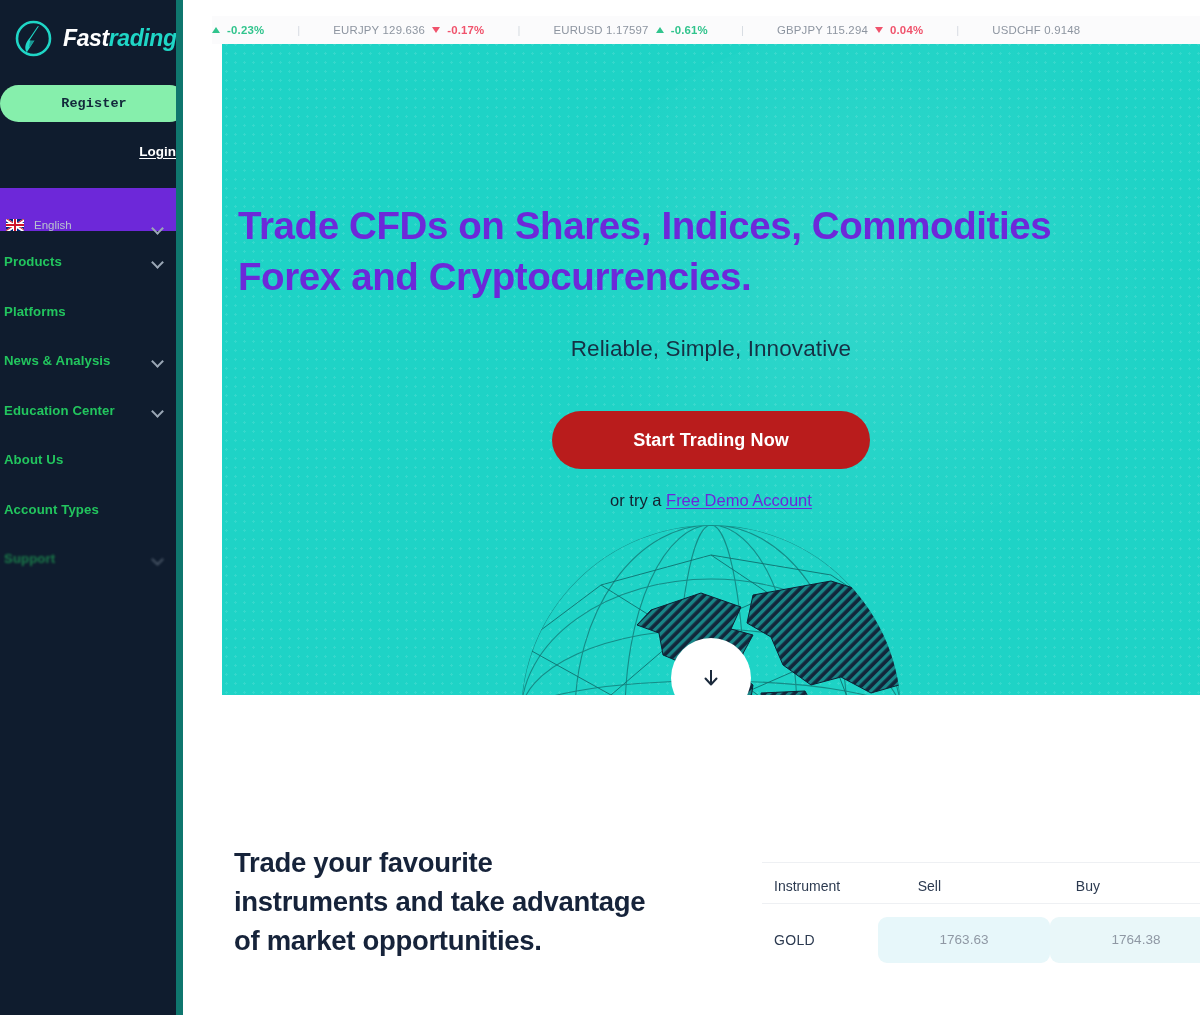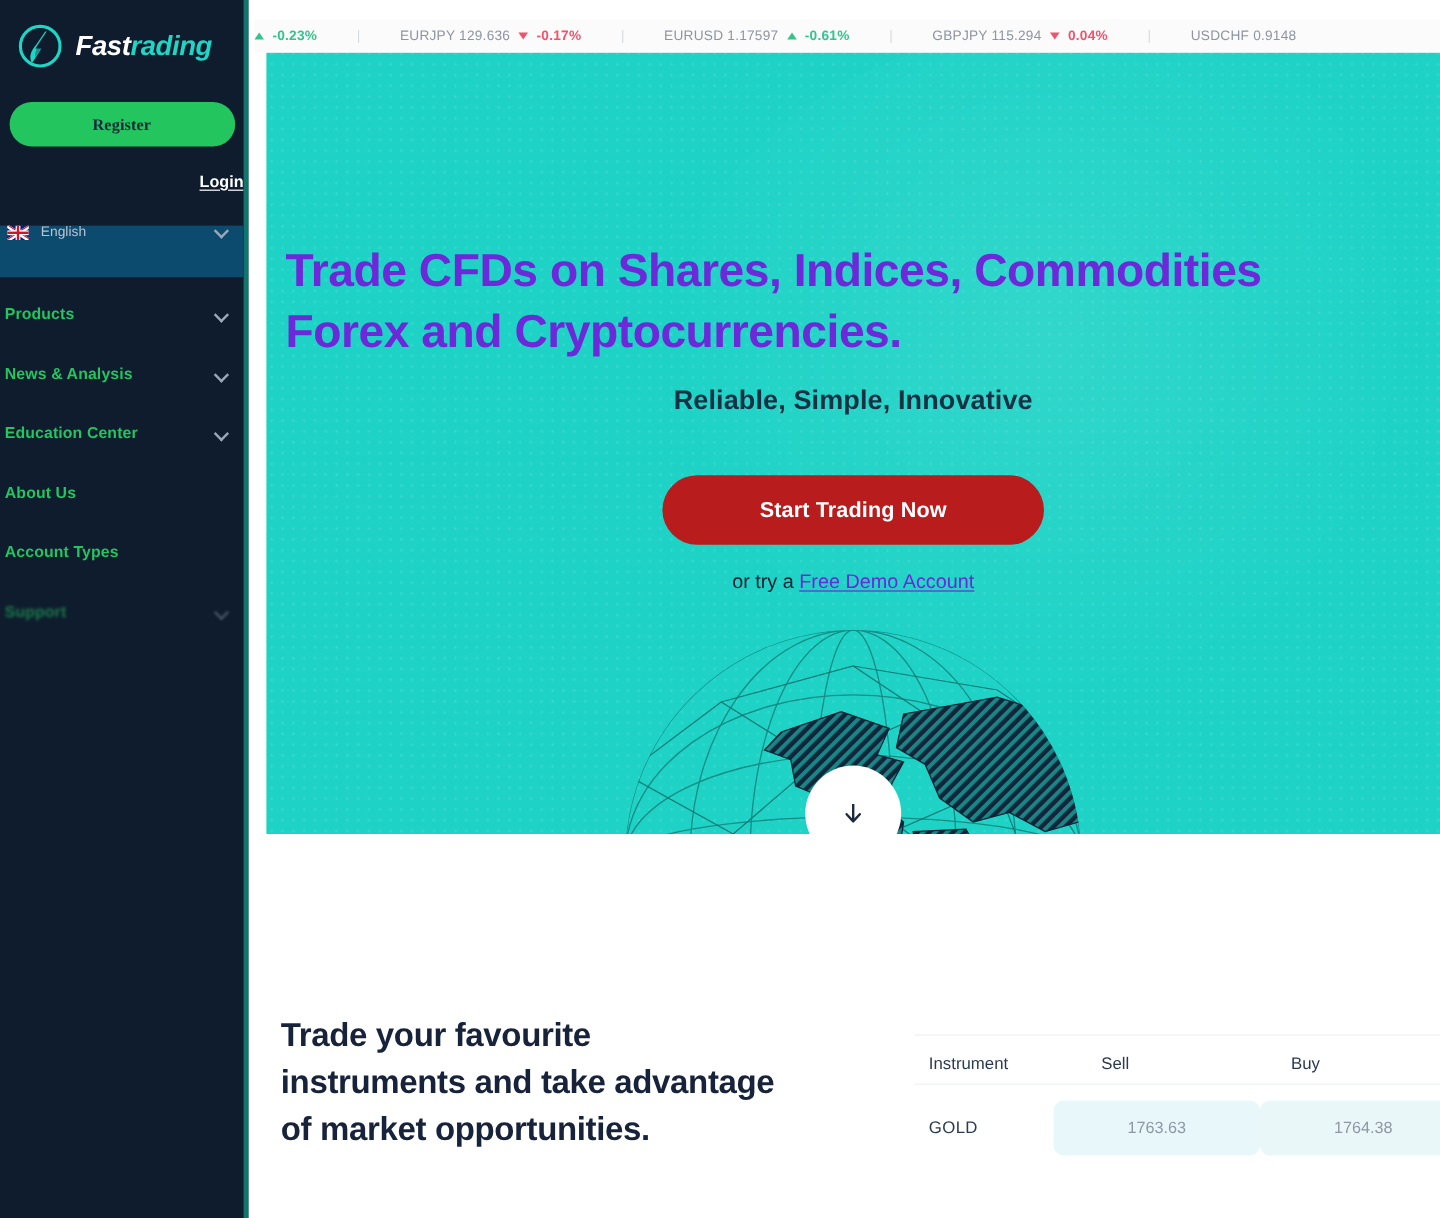--- a/index.html
+++ b/index.html
@@ -7,57 +7,57 @@
     width: 1200px; height: 1015px;
     overflow: hidden;
     font-family: "Liberation Sans", sans-serif;
     background: #ffffff;
   }
   #app { position: relative; width: 1200px; height: 1015px; overflow: hidden; }
 
   
   .sidebar {
     position: absolute; left: 0; top: 0;
-    width: 207px; height: 1015px;
+    width: 183px; height: 1015px;
     background: #0f1c2e;
-    border-right: 4px solid #0f766e;
+    border-right: 7px solid #0f766e;
     z-index: 20;
     overflow: hidden;
   }
   .logo-row {
     display: flex; align-items: center; gap: 9px;
     padding: 14px 0 0 13px;
     height: 62px;
   }
   .logo-mark { position: relative; width: 41px; height: 41px; flex: none; }
   .logo-text {
     font-size: 23px; font-weight: bold; letter-spacing: -0.4px;
     white-space: nowrap;
   }
   .logo-text .w1 { color: #ffffff; font-style: italic; }
   .logo-text .w2 { color: #1fd6c6; font-style: italic; }
 
   .register-btn {
     display: block; margin: 23px auto 0; width: 188px; height: 37px;
-    background: #22c55e; border: none; border-radius: 19px;
+    background: #86efac; border: none; border-radius: 19px;
     color: #12283b; font-size: 13.5px; font-weight: bold;
-    font-family: Liberation Serif, serif;
+    font-family: Liberation Mono, monospace;
     cursor: pointer; letter-spacing: .1px;
   }
   .login-link {
     display: block; text-align: right; margin-top: 22px;
     color: #ffffff; font-size: 13.5px; font-weight: bold;
     text-decoration: underline; text-underline-offset: 2px;
     cursor: pointer;
   }
 
   .lang-row {
     margin-top: 29px; height: 43px;
-    background: #0c4a6e;
-    display: flex; align-items: flex-start; gap: 10px;
+    background: #6d28d9;
+    display: flex; align-items: flex-end; gap: 10px;
     padding: 0 13px 0 6px;
     cursor: pointer;
   }
   .flag {
     width: 18px; height: 12px; flex: none; position: relative;
     overflow: hidden; border-radius: 1px;
     background: #00247d;
   }
   .flag i { position: absolute; display: block; }
   .flag .d1 { left: -3px; top: 5px; width: 25px; height: 2.6px; background: #fff; transform: rotate(33deg); }
@@ -131,22 +131,22 @@
   }
   .hero-inner { position: relative; z-index: 3; padding-top: 160px; }
   .hero-title {
     font-size: 38.5px; font-weight: bold; color: #6d28d9;
     text-align: left; line-height: 1.33; letter-spacing: -0.4px;
     padding-left: 16px;
     white-space: nowrap;
   }
   .hero-title .l2 { display: block; }
   .hero-sub {
-    margin-top: 19px; text-align: center;
-    font-size: 22.5px; color: #163044; letter-spacing: .1px; font-weight: bold;
+    margin-top: 34px; text-align: center;
+    font-size: 22.5px; color: #163044; letter-spacing: .1px;
   }
   .cta-wrap { text-align: center; margin-top: 49px; }
   .cta-btn {
     display: inline-block; width: 318px; height: 58px; line-height: 58px;
     background: #b91c1c; color: #ffffff; border: none; border-radius: 29px;
     font-size: 18px; font-weight: bold;
     font-family: "Liberation Sans", sans-serif;
     cursor: pointer; letter-spacing: .1px;
   }
   .demo-line {
@@ -253,20 +253,23 @@
           <i class="v2"></i>
       </span>
       <span class="lang-label">English</span>
       <span class="chev"></span>
     </div>
 
     <nav class="nav-list">
       <div class="nav-item">
         <span class="nav-label">Products</span>
         <span class="chev"></span>
+      </div>
+      <div class="nav-item">
+        <span class="nav-label">Platforms</span>
       </div>
       <div class="nav-item">
         <span class="nav-label">News &amp; Analysis</span>
         <span class="chev"></span>
       </div>
       <div class="nav-item">
         <span class="nav-label">Education Center</span>
         <span class="chev"></span>
       </div>
       <div class="nav-item">

